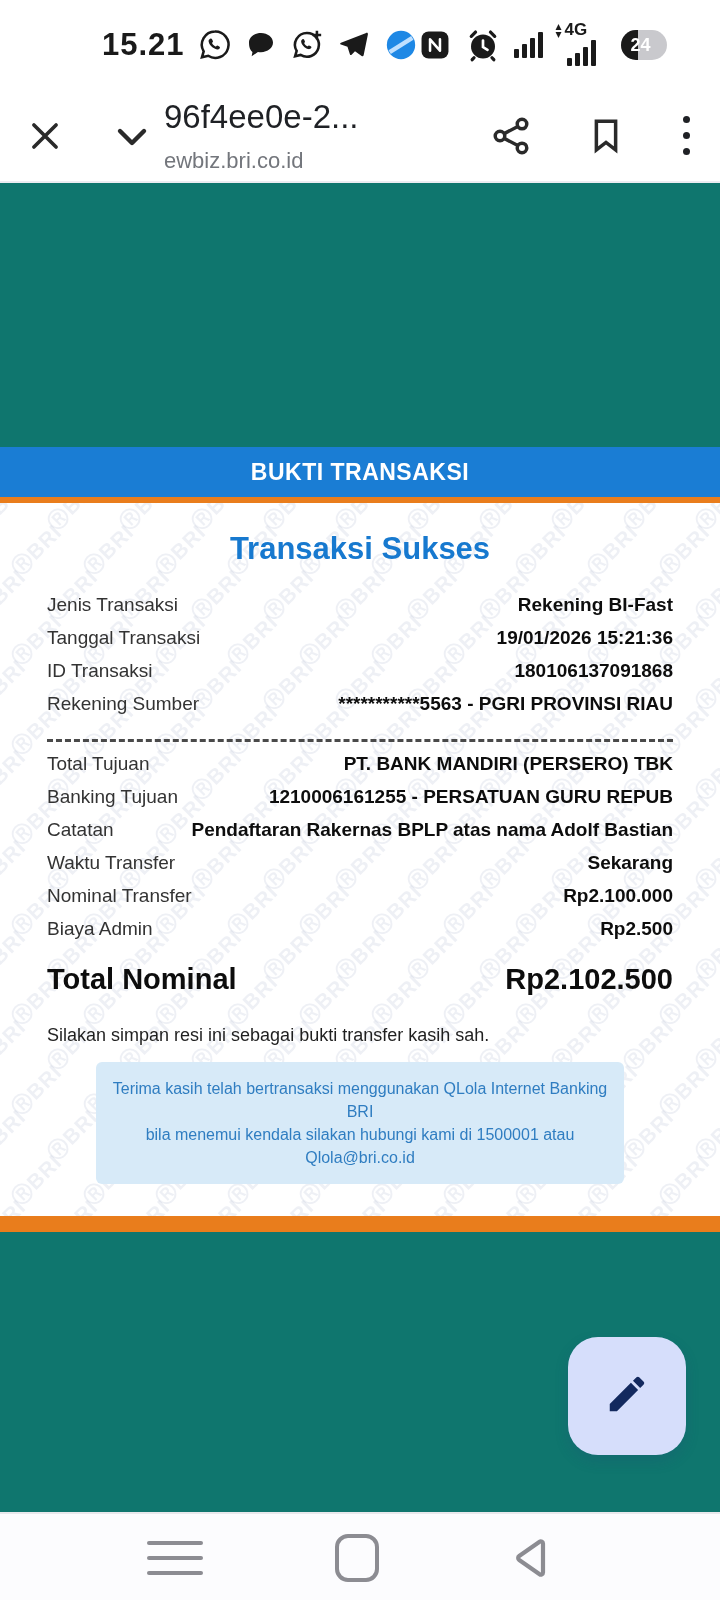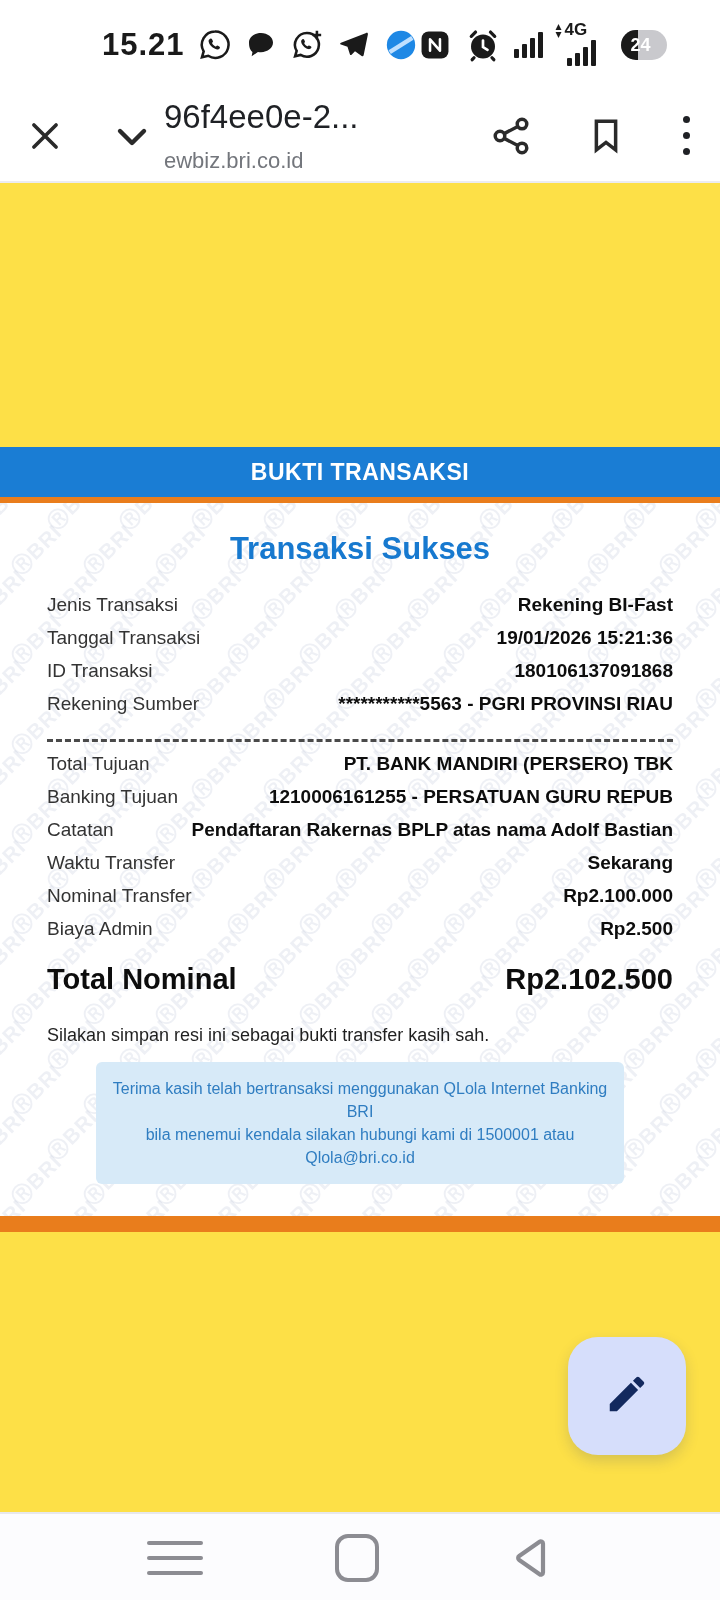--- a/index.html
+++ b/index.html
@@ -1,19 +1,19 @@
 <!DOCTYPE html>
 <html><head>
 <meta charset="utf-8">
 <style>
   * { margin:0; padding:0; box-sizing:border-box; }
   html,body { background:#222; }
   .phone {
     position:relative; width:720px; height:1600px; margin:0 auto;
-    background:#fde047; overflow:hidden;
+    background:#0f766e; overflow:hidden;
     font-family:"Liberation Sans", sans-serif; color:#111;
   }
   
   .statusbar {
     position:absolute; top:0; left:0; width:720px; height:90px;
     background:#ffffff; display:flex; align-items:center;
   }
   .sb-left { display:flex; align-items:center; gap:13px; padding-left:102px; }
   .sb-time { font-size:31px; font-weight:700; color:#1a1a1a; letter-spacing:1px; }
   .sb-right { margin-left:auto; display:flex; align-items:center; gap:13px; padding-right:58px; }

